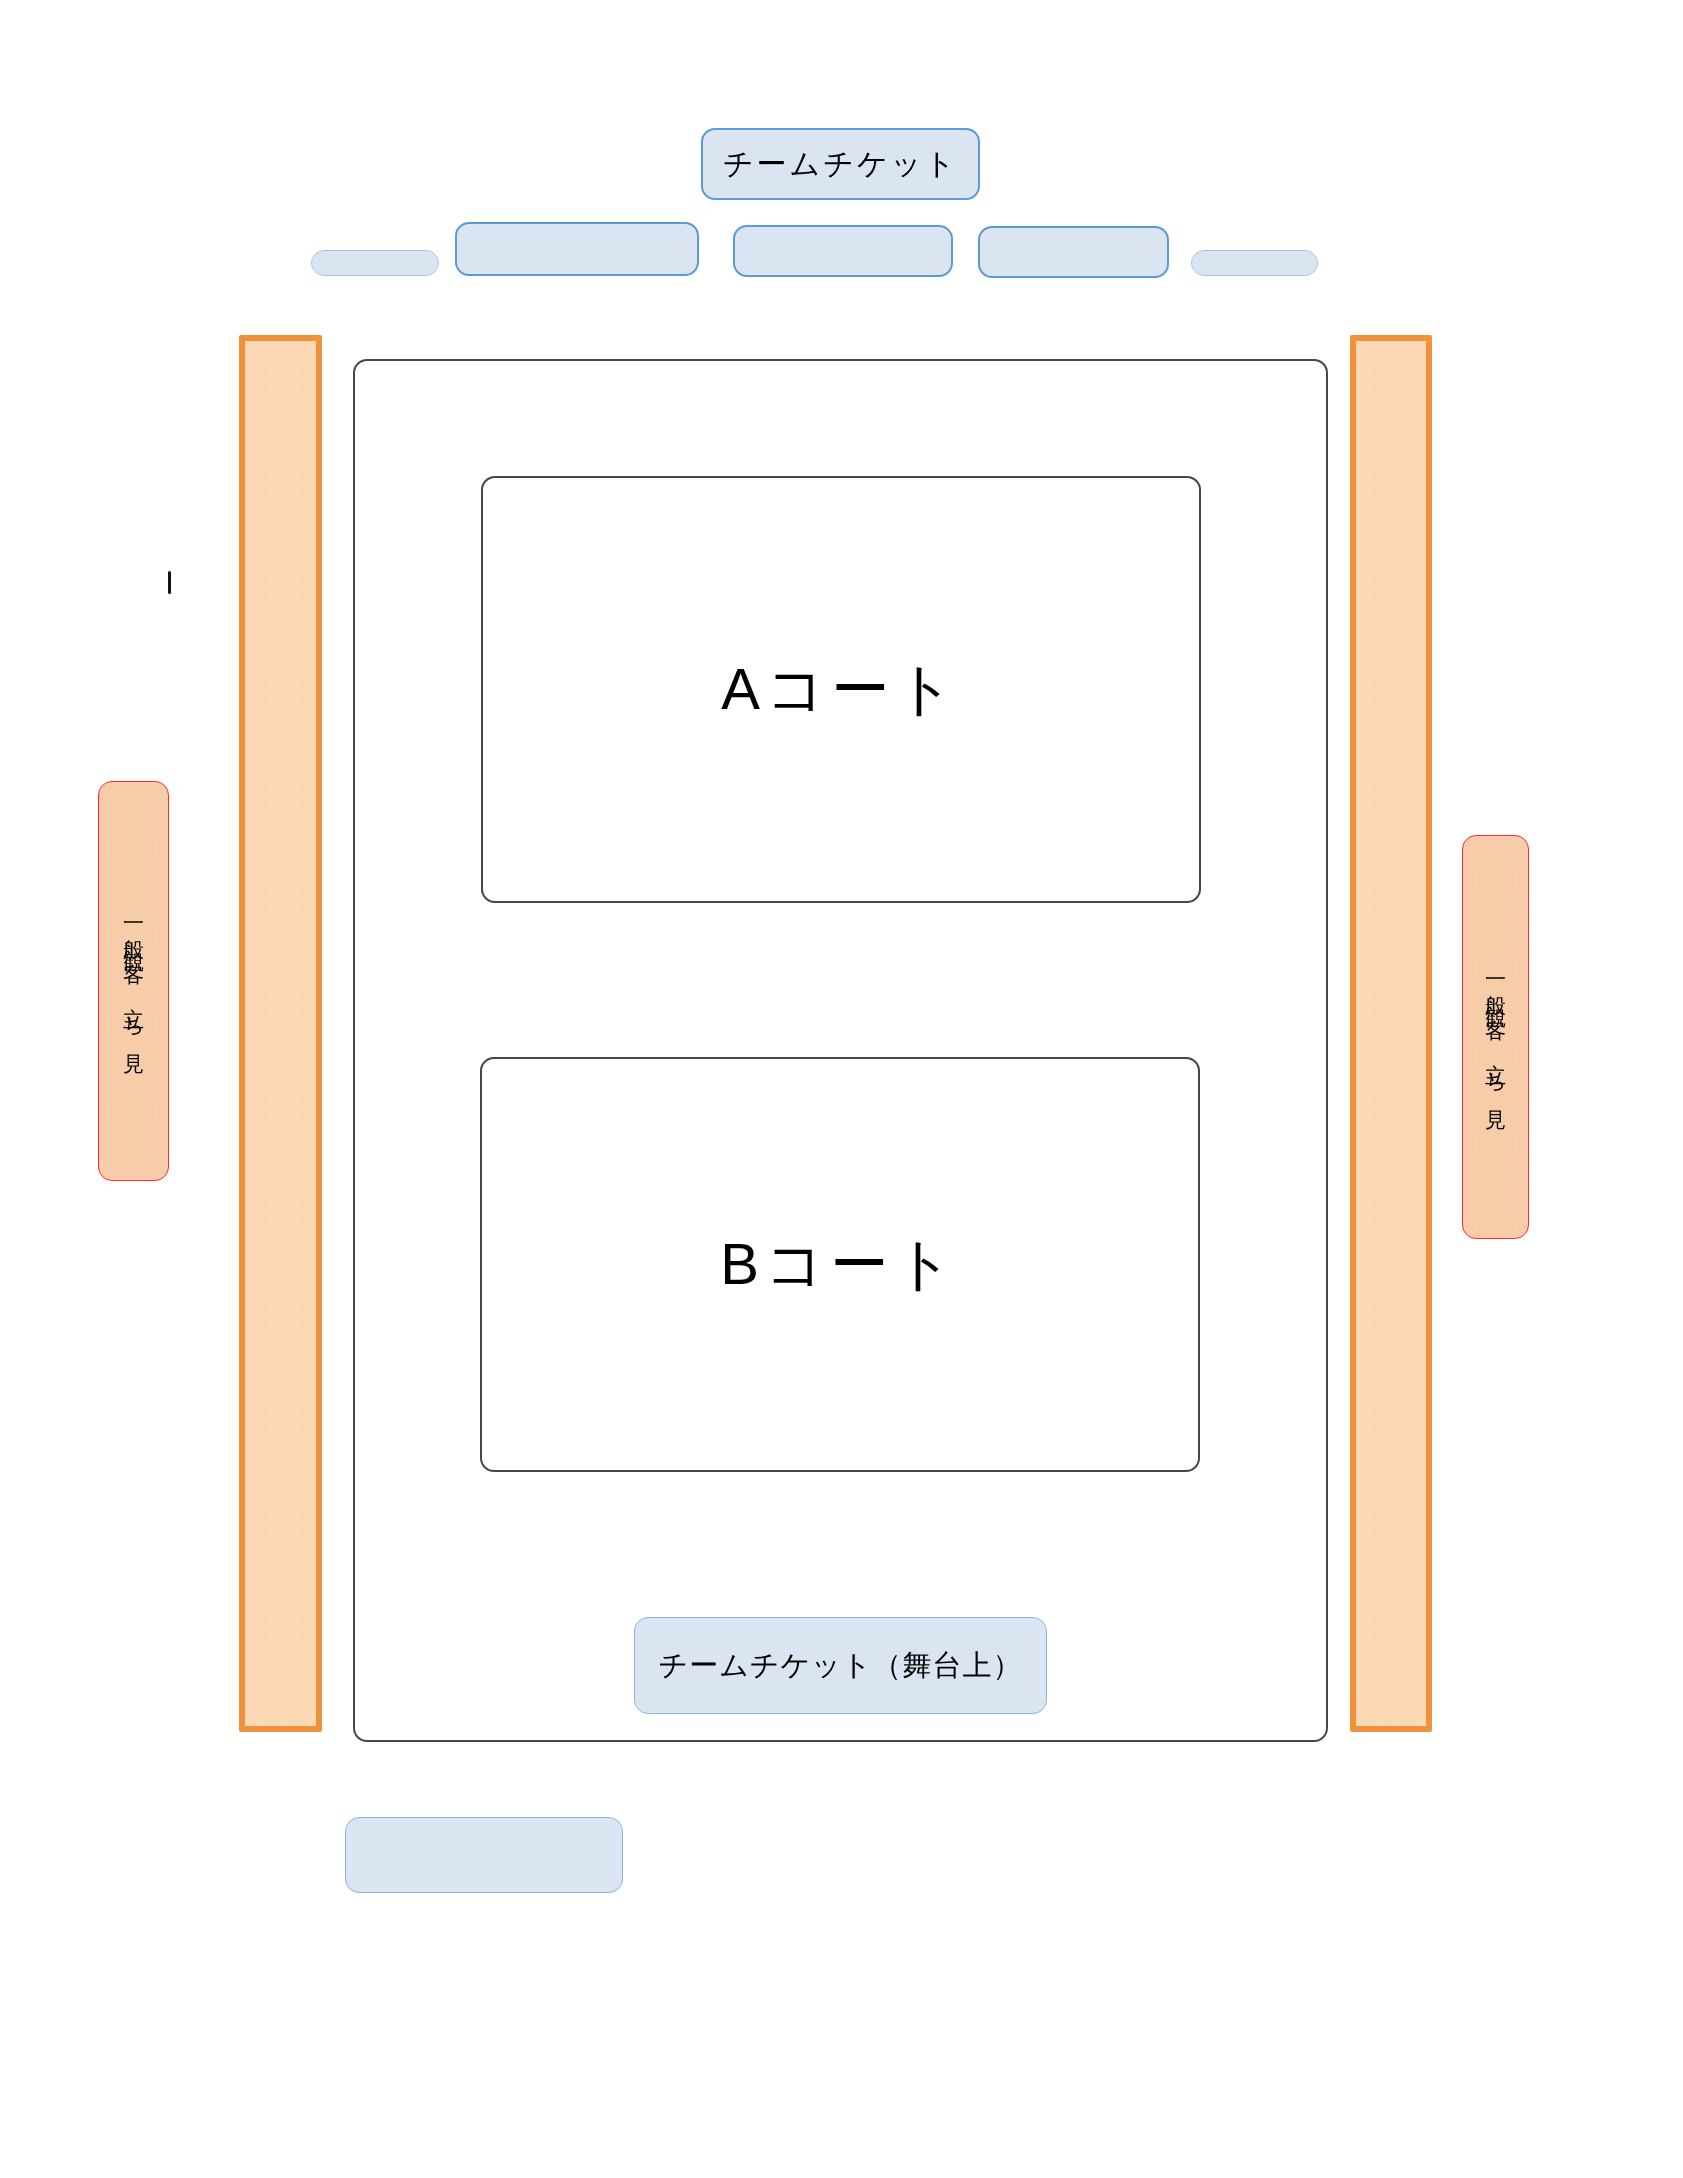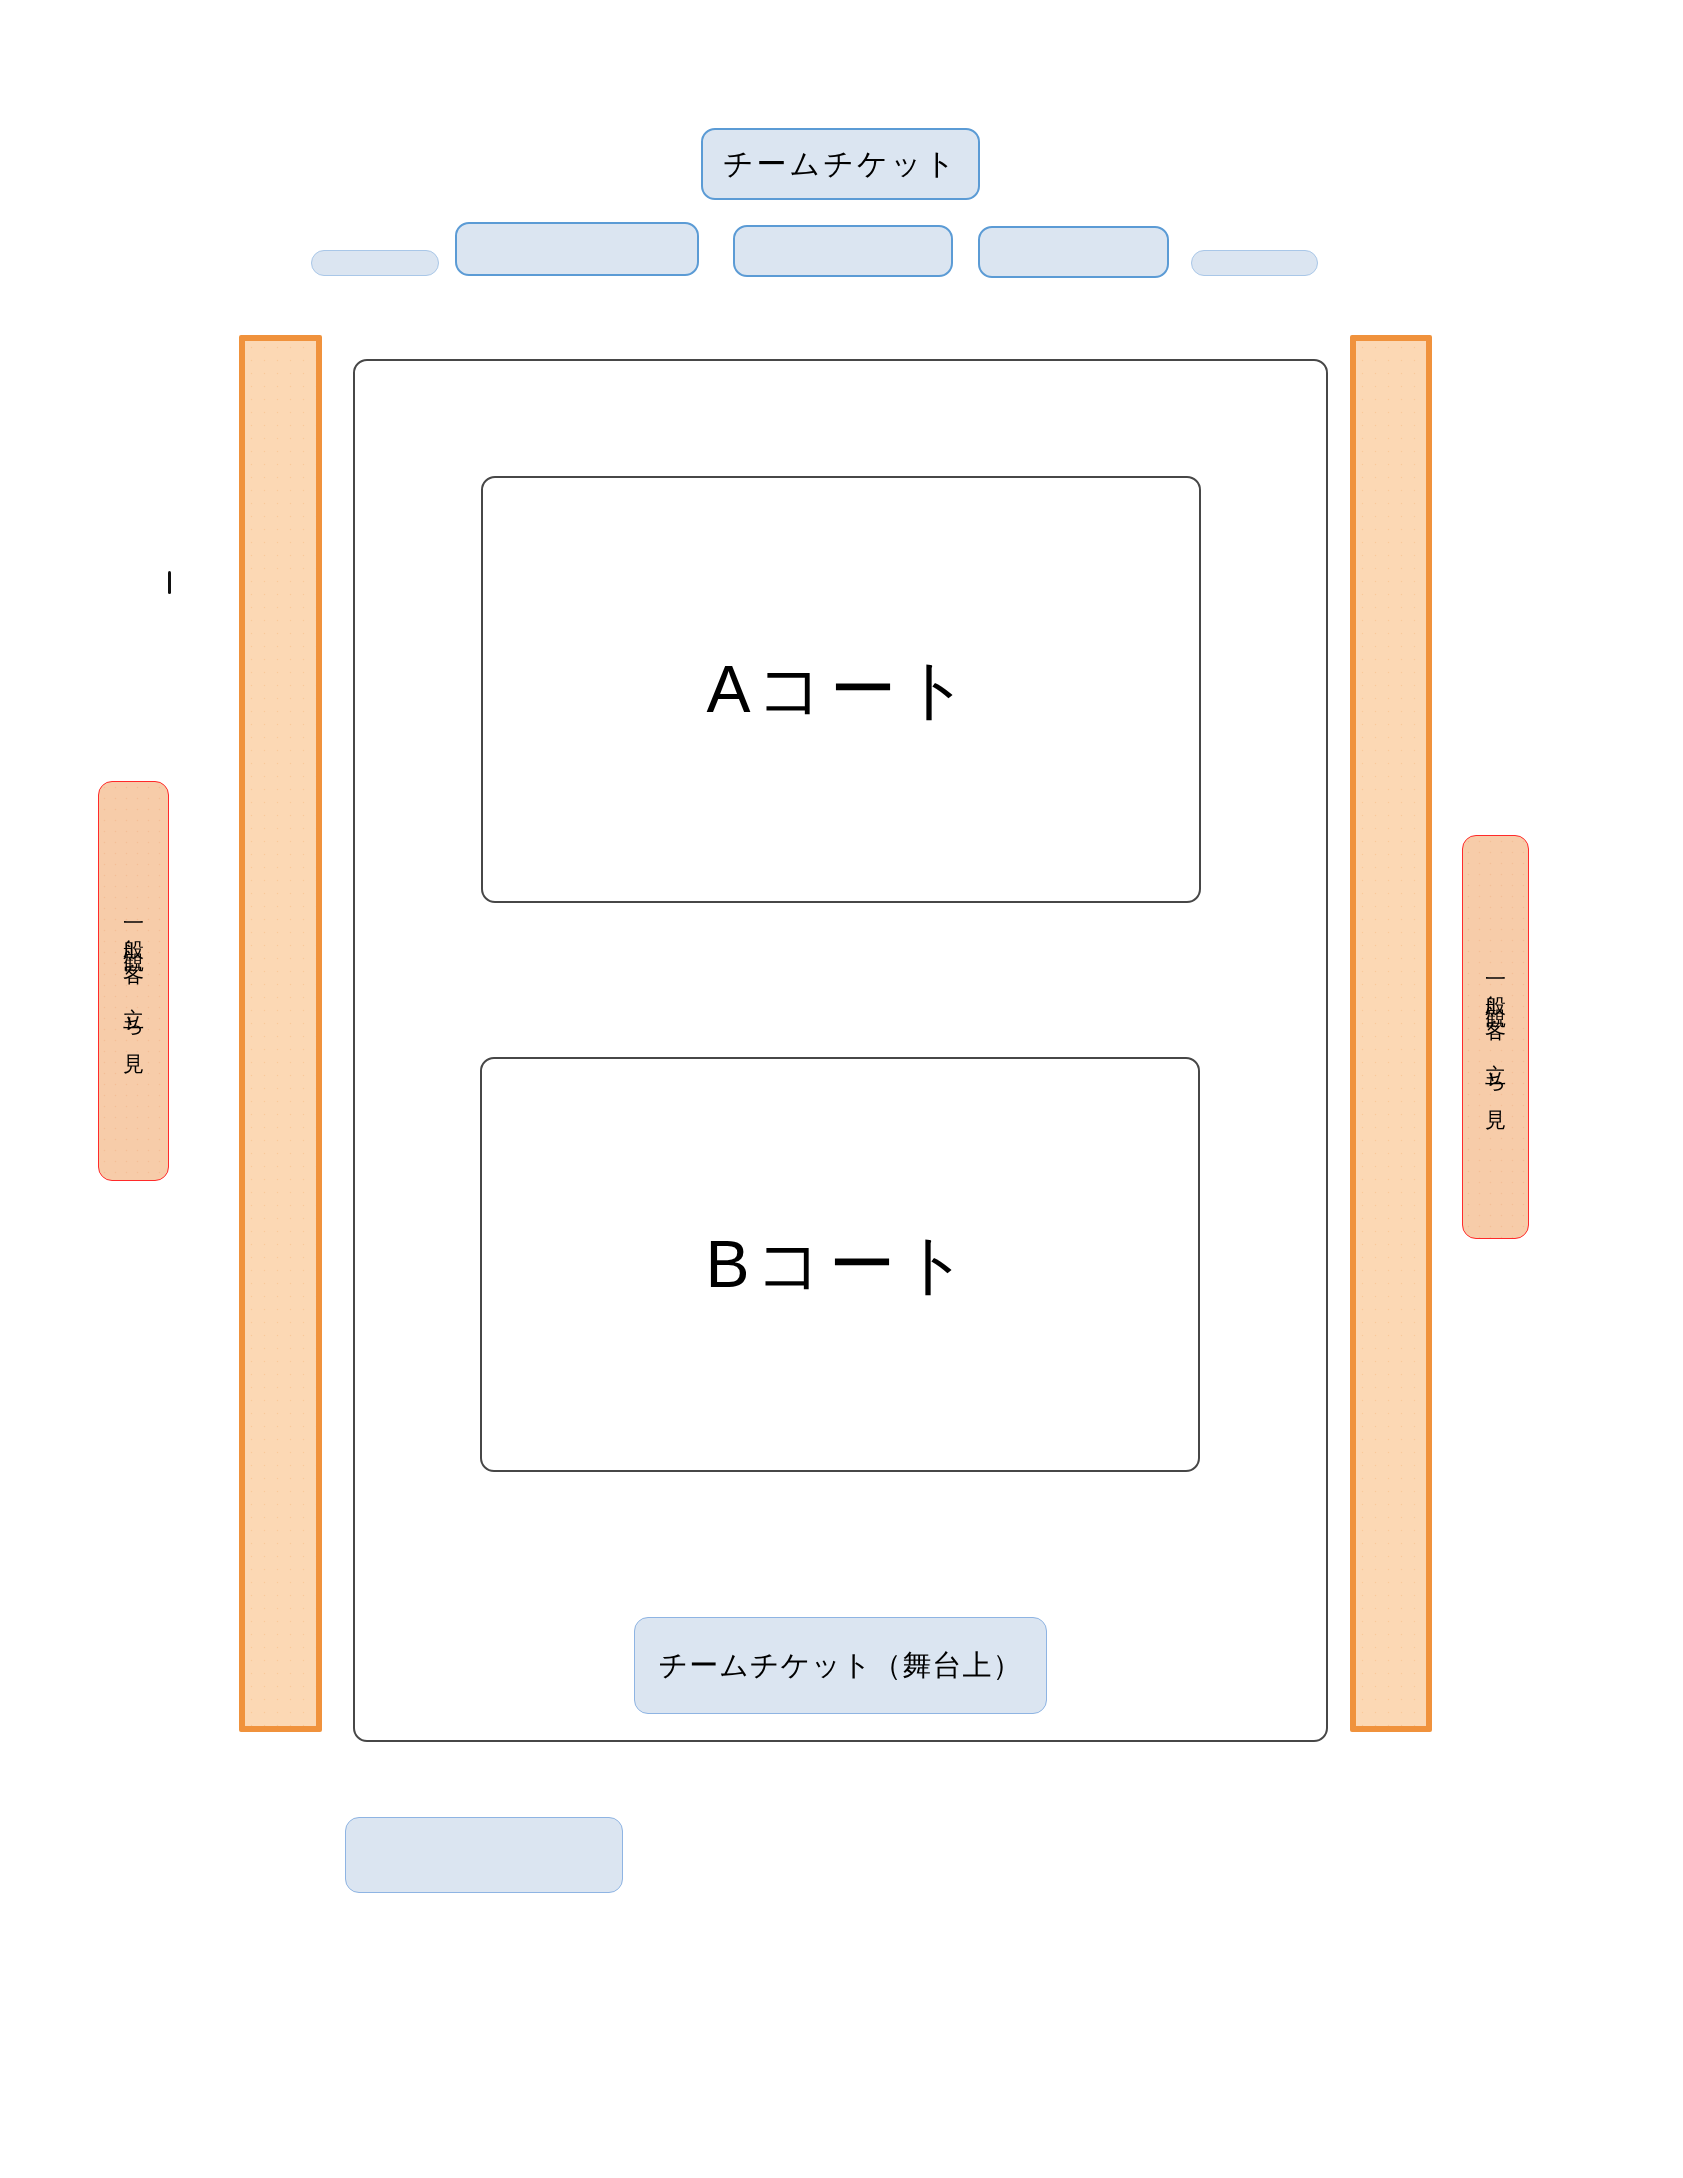--- a/index.html
+++ b/index.html
@@ -63,21 +63,21 @@
   
   .main-rect {
     background: #ffffff;
     border: 2px solid var(--dark-border, #474747);
   }
   .court {
     background: #ffffff;
     border: 2px solid var(--dark-border, #474747);
   }
   .court-label {
-    font-size: 66px;
+    font-size: 58px;
     letter-spacing: 6px;
     white-space: nowrap;
   }
 
   .tick-mark { background: #111111; }
 </style>
 </head>
 <body>
 
 <div class="page" style="--page-bg: #ffffff; --text: #000000; --blue-fill: #dbe5f1; --blue-border-strong: #5b9bd5; --blue-border-mid: #8eb4e3; --blue-border-light: #a9c7e8; --orange-fill: #fcd8b4; --orange-border: #f0923c; --peach-fill: #f7cca9; --red-border: #ff2a2a; --dark-border: #474747;">

